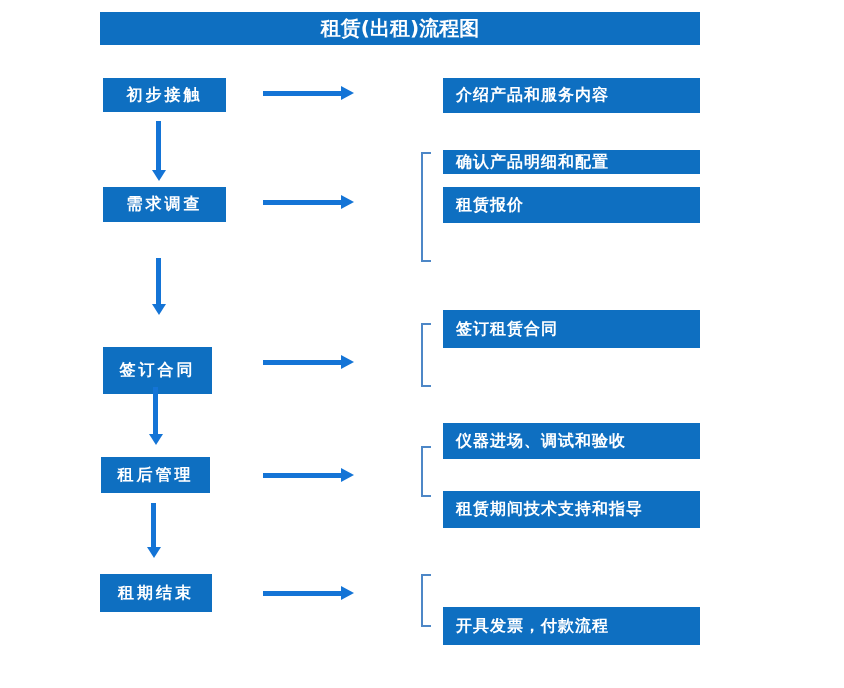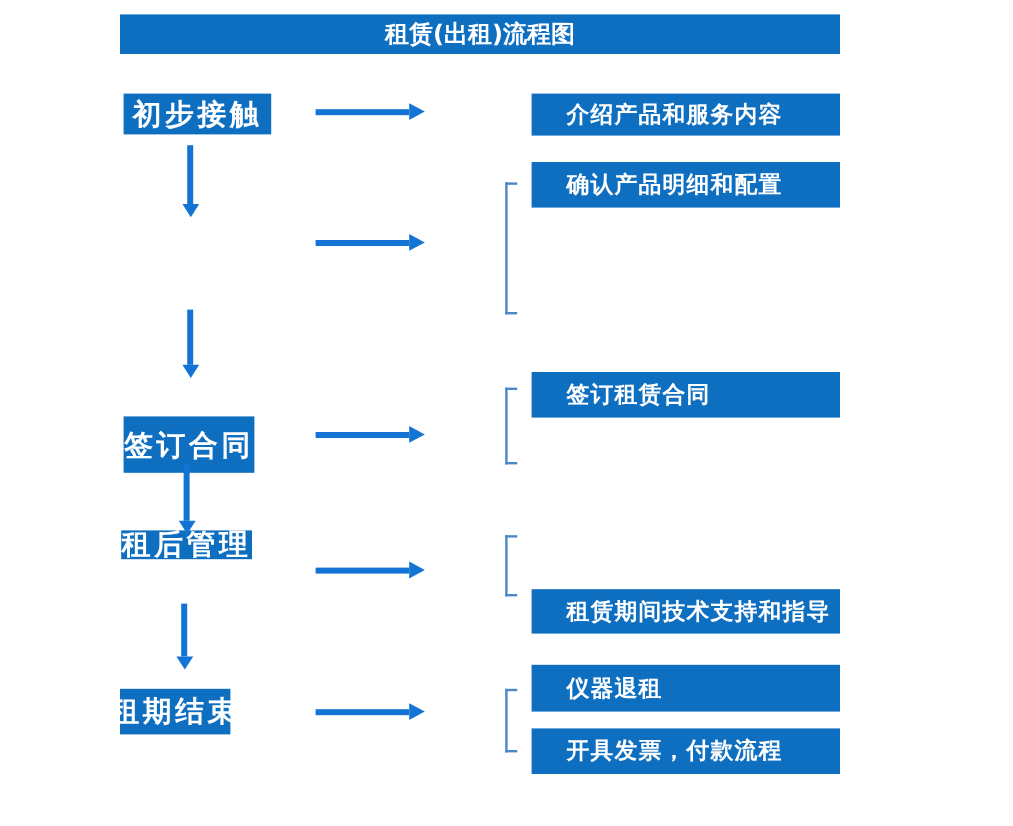--- a/index.html
+++ b/index.html
@@ -21,31 +21,31 @@
 
   .title-bar{
     position:absolute;left:100px;top:12px;width:600px;height:33px;
     background:var(--box);color:var(--text);
     font-weight:bold;font-size:20px;
     display:flex;align-items:center;justify-content:center;
   }
 
   .step-box{
     position:absolute;background:var(--box);color:var(--text);
-    font-weight:bold;font-size:24px;letter-spacing:3px;
+    font-weight:bold;font-size:16px;letter-spacing:3px;
     display:flex;align-items:center;justify-content:center;
     white-space:nowrap;
   }
 
   .detail-box{
     position:absolute;left:443px;width:257px;
     background:var(--box);color:var(--text);
-    font-weight:bold;font-size:19px;letter-spacing:1px;
+    font-weight:bold;font-size:16px;letter-spacing:1px;
     display:flex;align-items:center;
-    padding-left:29px;box-sizing:border-box;
+    padding-left:13px;box-sizing:border-box;
     white-space:nowrap;
   }
 
   
   .h-arrow{
     position:absolute;width:78px;height:5px;background:var(--arrow);
   }
   .h-arrow::after{
     content:"";position:absolute;right:-13px;top:-5px;
     width:0;height:0;
@@ -76,44 +76,46 @@
   }
 </style>
 </head>
 <body>
 
 <div class="canvas">
 
   <div class="title-bar">租赁(出租)流程图</div>
 
   <div class="step-box" style="left:103px;top:78px;width:123px;height:34px">初步接触</div>
+  <div class="step-box" style="left:103px;top:187px;width:123px;height:35px">需求调查</div>
   <div class="step-box" style="left:103px;top:347px;width:109px;height:47px">签订合同</div>
-  <div class="step-box" style="left:101px;top:442px;width:109px;height:24px">租后管理</div>
-  <div class="step-box" style="left:100px;top:574px;width:92px;height:38px">租期结束</div>
+  <div class="step-box" style="left:101px;top:457px;width:109px;height:36px">租后管理</div>
+  <div class="step-box" style="left:100px;top:574px;width:112px;height:38px">租期结束</div>
 
   <div class="v-arrow" style="left:156px;top:121px;height:49px"></div>
   <div class="v-arrow" style="left:156px;top:258px;height:46px"></div>
   <div class="v-arrow" style="left:153px;top:387px;height:47px"></div>
   <div class="v-arrow" style="left:151px;top:503px;height:44px"></div>
 
   <div class="h-arrow" style="left:263px;top:91px"></div>
   <div class="h-arrow" style="left:263px;top:200px"></div>
   <div class="h-arrow" style="left:263px;top:360px"></div>
   <div class="h-arrow" style="left:263px;top:473px"></div>
   <div class="h-arrow" style="left:263px;top:591px"></div>
 
   <div class="bracket" style="top:152px;height:110px"></div>
   <div class="bracket" style="top:323px;height:64px"></div>
   <div class="bracket" style="top:446px;height:51px"></div>
   <div class="bracket" style="top:574px;height:53px"></div>
 
   <div class="detail-box" style="top:78px;height:35px">介绍产品和服务内容</div>
 
-  <div class="detail-box" style="top:135px;height:38px">确认产品明细和配置</div>
+  <div class="detail-box" style="top:150px;height:24px">确认产品明细和配置</div>
+  <div class="detail-box" style="top:187px;height:36px">租赁报价</div>
 
   <div class="detail-box" style="top:310px;height:38px">签订租赁合同</div>
 
+  <div class="detail-box" style="top:423px;height:36px">仪器进场、调试和验收</div>
   <div class="detail-box" style="top:491px;height:37px">租赁期间技术支持和指导</div>
 
-  <div class="detail-box" style="top:554px;height:39px">仪器退租</div>
   <div class="detail-box" style="top:607px;height:38px">开具发票，付款流程</div>
 
 </div>
 
 </body></html>

